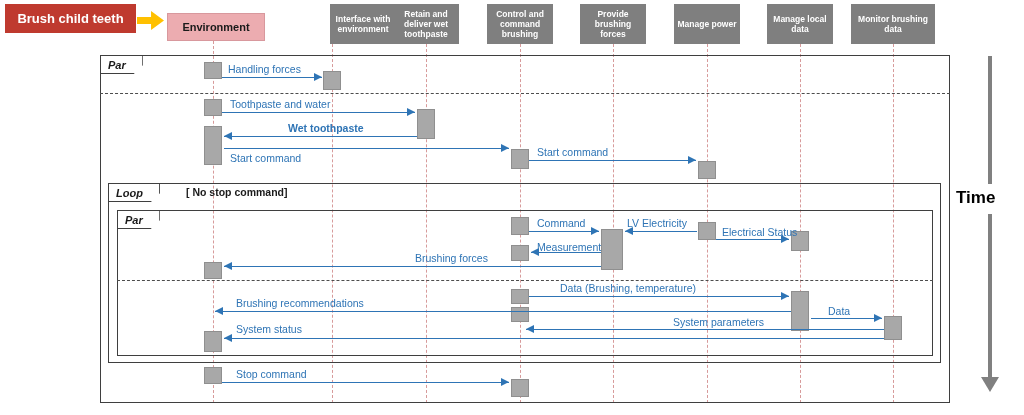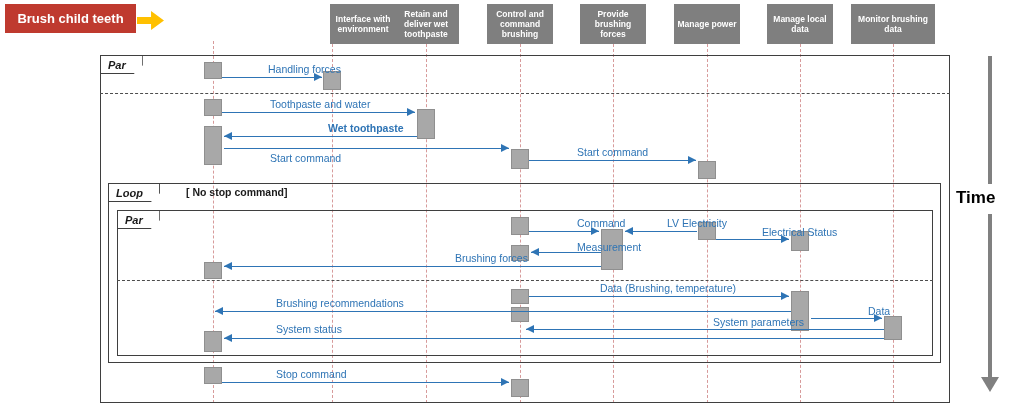--- a/index.html
+++ b/index.html
@@ -36,36 +36,39 @@
     font-weight:bold;font-style:italic;font-size:11px;color:#1a1a1a;
     display:flex;align-items:center;z-index:5;}
   .guard{color:#1a1a1a;font-weight:bold;font-size:10.5px;white-space:nowrap;z-index:5;}
   .sep{height:0;border-top:1px dashed #4d4d4d;z-index:4;}
 
   .msg-line{position:absolute;height:0;border-top:1.4px solid var(--blue);z-index:6;}
   .msg-arrow{position:absolute;width:0;height:0;border-top:4.5px solid transparent;
     border-bottom:4.5px solid transparent;z-index:6;}
   .msg-arrow.right{border-left:8px solid var(--blue);}
   .msg-arrow.left{border-right:8px solid var(--blue);}
-  .msg-label{position:absolute;color:var(--blue);font-size:10.5px;white-space:nowrap;z-index:7;margin-left:40px;}
+  .msg-label{position:absolute;color:var(--blue);font-size:10.5px;white-space:nowrap;z-index:7;}
 
   .time-line{width:4px;background:#808080;z-index:2;}
   .time-arrowhead{width:0;height:0;border-left:9px solid transparent;border-right:9px solid transparent;
     border-top:15px solid #808080;z-index:2;}
   .time-label{font-size:17px;font-weight:bold;color:#000;z-index:2;}
 </style>
 </head>
 <body>
 
 <div class="canvas" id="canvas">
 
   <div class="abs goal-box">
     <span>Brush child teeth</span>
   </div>
   <div class="abs block-arrow"></div>
+  <div class="abs actor-box">
+    <span>Environment</span>
+  </div>
 
   <div class="abs frame" style="left:100px;top:55px;width:850px;height:348px">
     <div class="frag-tab">
       <span>Par</span>
     </div>
   </div>
 
   <div class="abs frame" style="left:108px;top:183px;width:833px;height:180px">
     <div class="frag-tab">
       <span>Loop</span>

